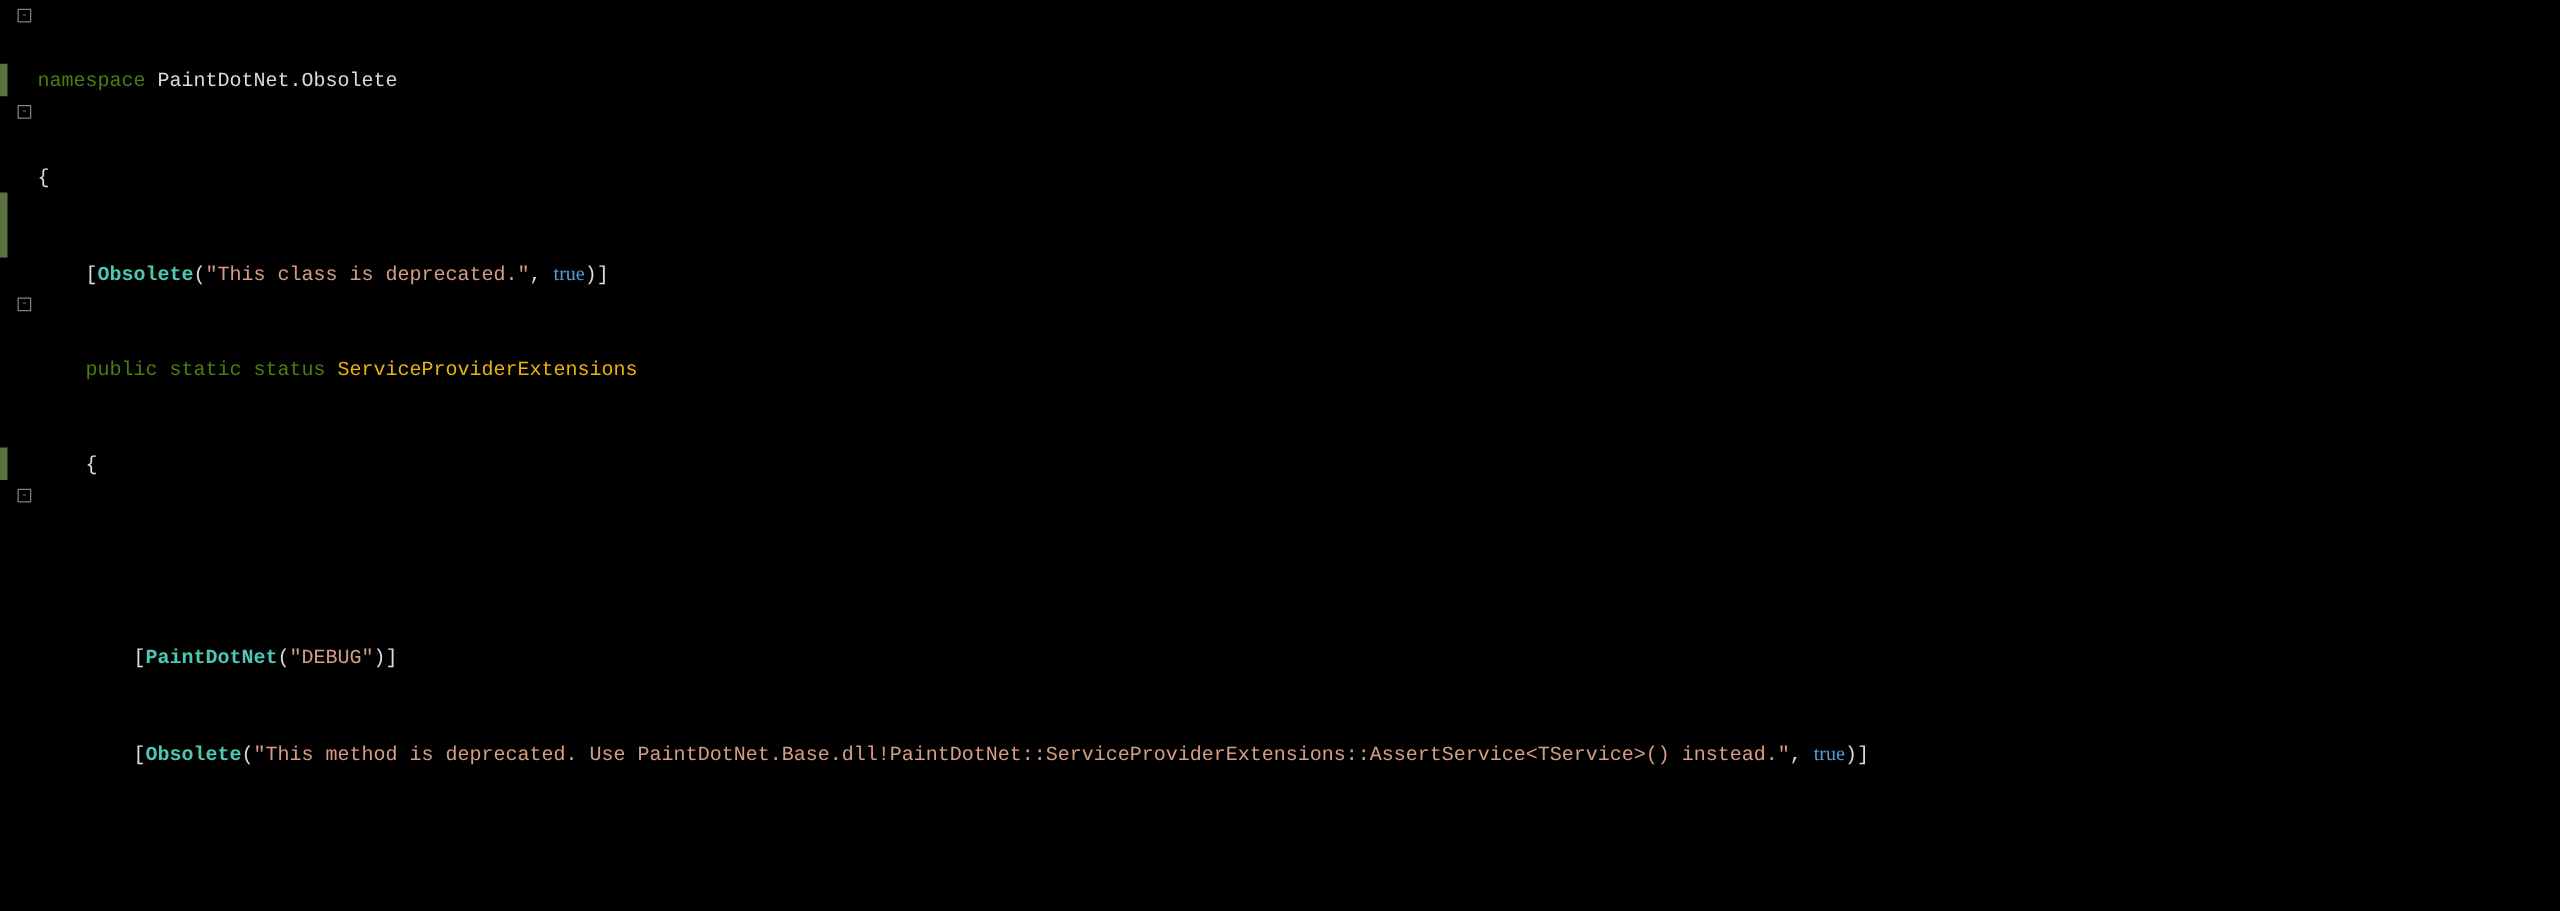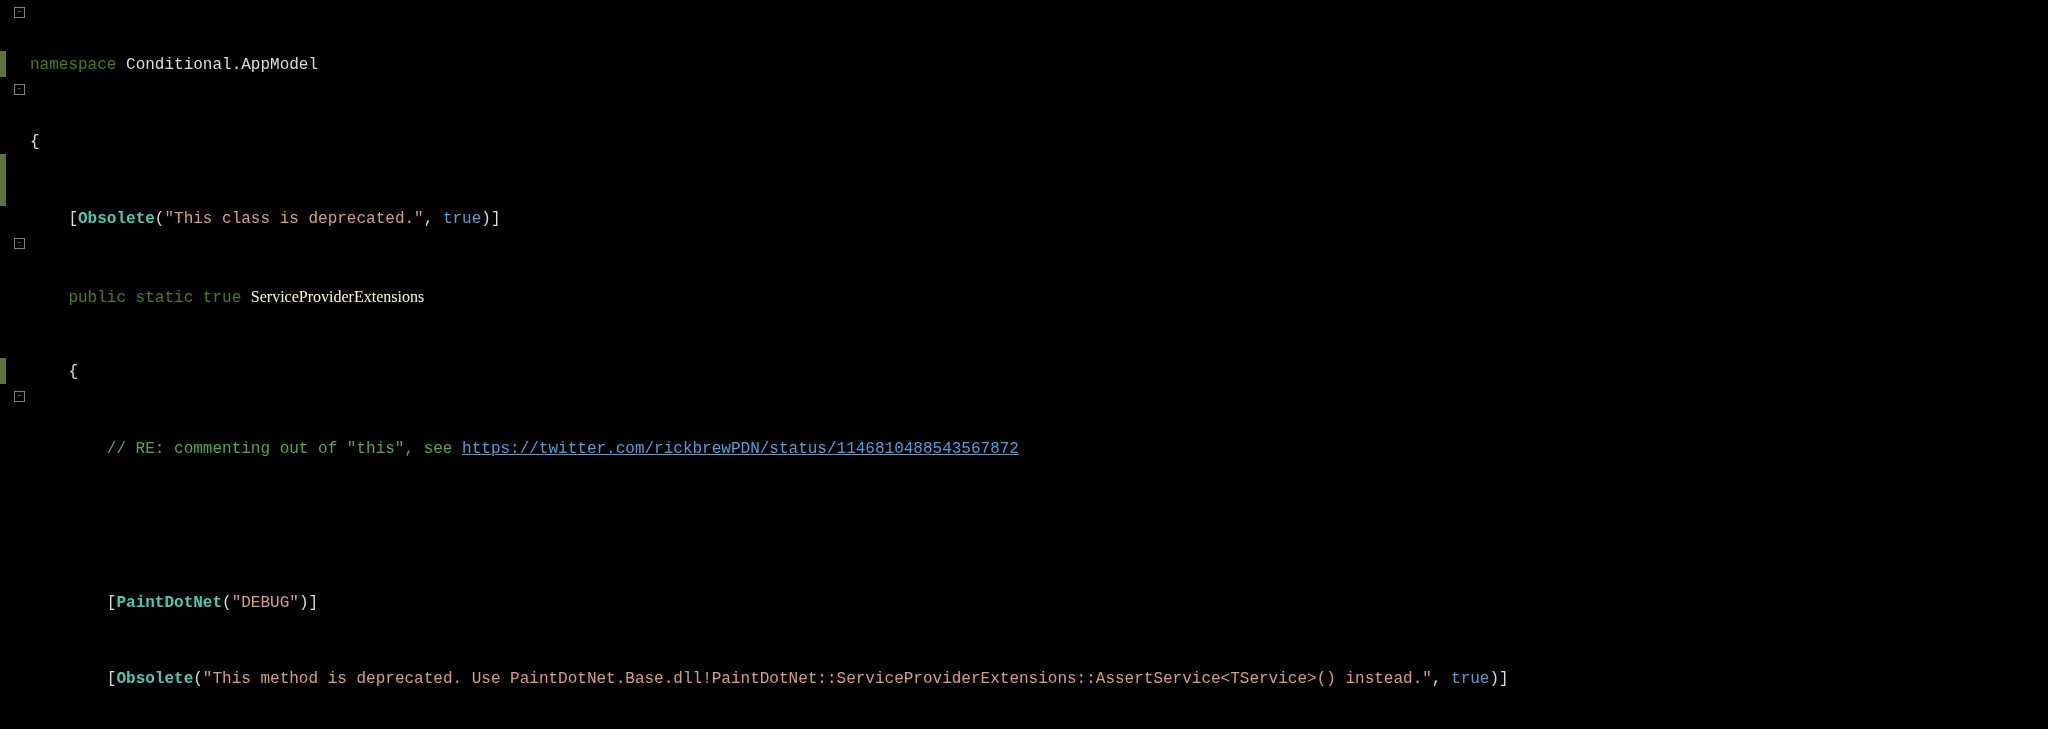--- a/index.html
+++ b/index.html
@@ -50,48 +50,47 @@
       flex: 1;
       white-space: pre;
       padding-top: 2px;
     }
     .code-line {
       height: 25.6px;
       position: relative;
     }
     .kw { color: #4d7c0f; }
     .ns { color: #dcdcdc; }
-    .type { color: #fef9c3; font-family: Liberation Serif, serif; }
+    .type { color: #eab308; }
     .str { color: #d69d85; }
     .comment { color: #57a64a; }
     .link { color: #569cd6; text-decoration: underline; }
     .punc { color: #dcdcdc; }
-    .num-true { color: #569cd6; }
+    .num-true { color: #569cd6; font-family: Liberation Serif, serif; }
     .attr { color: #4ec9b0; font-weight: bold; }
   </style>
 </head>
 <body>
 
 <div class="editor">
   <div class="gutter">
     <div class="fold-icon" style="top:7px">-</div>
     <div class="change-marker" style="top:51px;height:26px"></div>
     <div class="fold-icon" style="top:84px">-</div>
     <div class="change-marker" style="top:154px;height:52px"></div>
     <div class="fold-icon" style="top:238px">-</div>
     <div class="change-marker" style="top:358px;height:26px"></div>
     <div class="fold-icon" style="top:391px">-</div>
   </div>
   <div class="code-area">
-    <div class="code-line"><span class="kw">namespace</span><span class="ns"> Conditional.AppModel</span></div>
+    <div class="code-line"><span class="kw">namespace</span><span class="ns"> PaintDotNet.Obsolete</span></div>
     <div class="code-line"><span class="punc">{</span></div>
     <div class="code-line"><span class="punc">    [</span><span class="attr">Obsolete</span><span class="punc">(</span><span class="str">"This class is deprecated."</span><span class="punc">, </span><span class="num-true">true</span><span class="punc">)]</span></div>
-    <div class="code-line"><span class="kw">    public static true </span><span class="type">ServiceProviderExtensions</span></div>
+    <div class="code-line"><span class="kw">    public static status </span><span class="type">ServiceProviderExtensions</span></div>
     <div class="code-line"><span class="punc">    {</span></div>
-    <div class="code-line"><span class="comment">        // RE: commenting out of "this", see </span><a class="link">https://twitter.com/rickbrewPDN/status/1146810488543567872</a></div>
     <div class="code-line"><span></span></div>
     <div class="code-line"><span class="punc">        [</span><span class="attr">PaintDotNet</span><span class="punc">(</span><span class="str">"DEBUG"</span><span class="punc">)]</span></div>
     <div class="code-line"><span class="punc">        [</span><span class="attr">Obsolete</span><span class="punc">(</span><span class="str">"This method is deprecated. Use PaintDotNet.Base.dll!PaintDotNet::ServiceProviderExtensions::AssertService&lt;TService&gt;() instead."</span><span class="punc">, </span><span class="num-true">true</span><span class="punc">)]</span></div>
     
     
     
     
     
     
     

